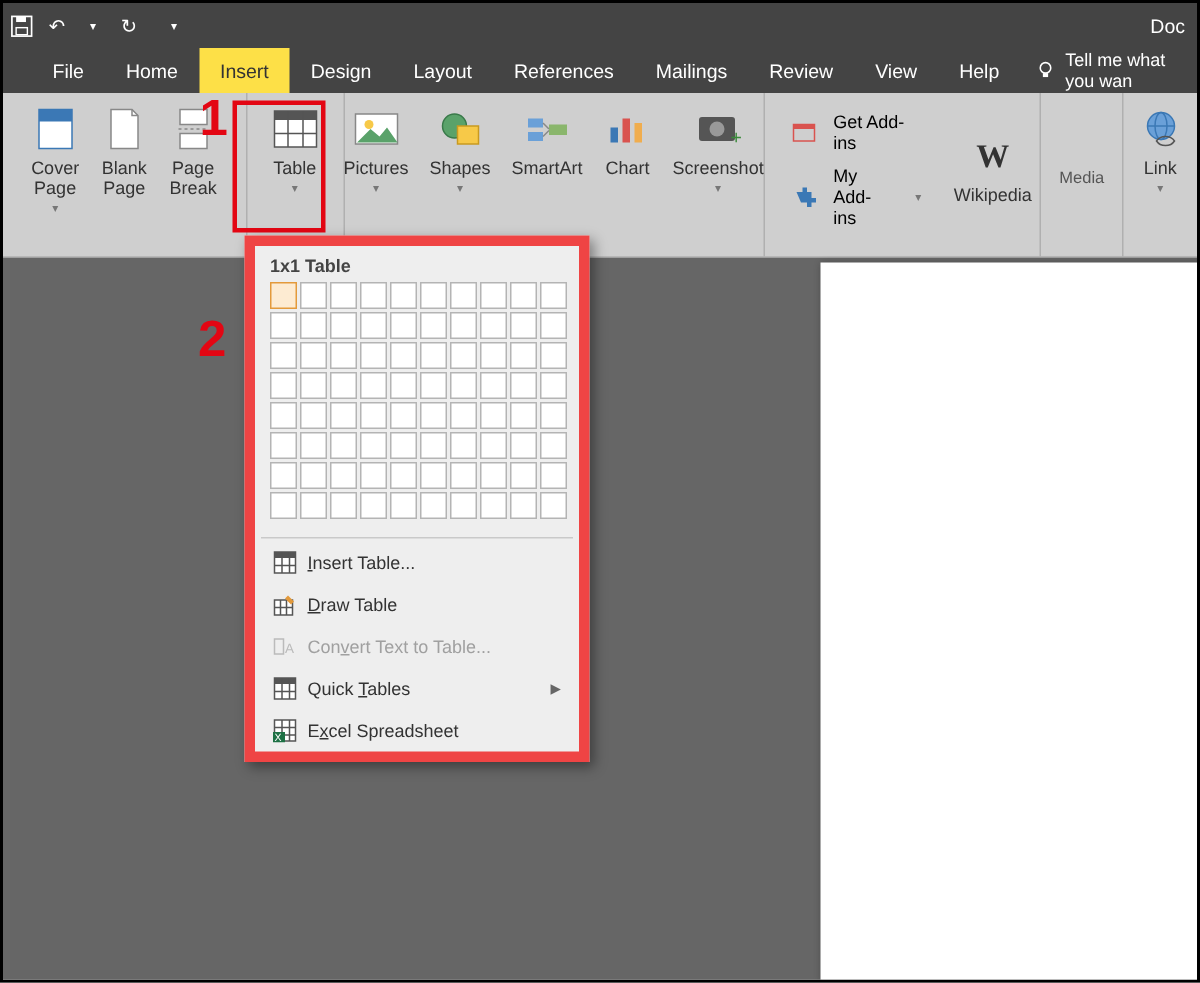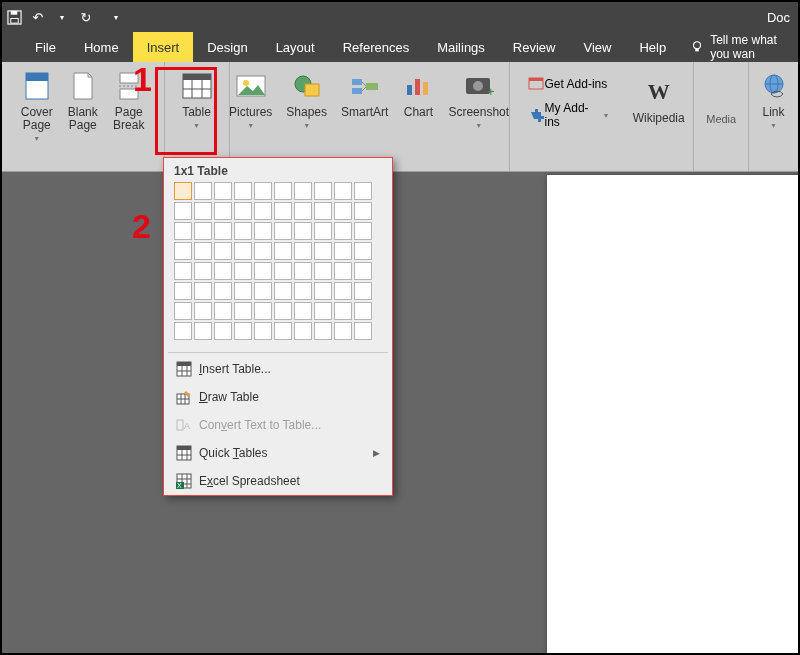--- a/index.html
+++ b/index.html
@@ -86,21 +86,21 @@
       text-align: center;
       font-size: 12px;
       color: #333;
       min-width: 44px;
     }
     .rbtn .ico { width: 32px; height: 32px; display:flex;align-items:center;justify-content:center;}
     .rbtn .lbl { margin-top: 4px; line-height: 13px;}
     .rbtn .caret { font-size: 8px; color: #777; margin-top:2px;}
     .rbtn-row { display:flex; flex-direction:column; gap:4px; justify-content:center;}
     .rbtn-inline {
-      display:flex; align-items:center; gap:1px; padding:2px 8px; cursor:pointer;font-size:12px;
+      display:flex; align-items:center; gap:12px; padding:2px 8px; cursor:pointer;font-size:12px;
     }
     
     .table-highlight {
       position:absolute;
       border: 3px solid #e30613;
       pointer-events:none;
     }
     
     .anno {
       position:absolute;
@@ -126,21 +126,21 @@
       background:#ffffff;
       box-shadow: 0 0 5px rgba(0,0,0,0.3);
     }
     
     .dropdown {
       position:absolute;
       top:155px;
       left:161px;
       width:230px;
       background:#eeeeee;
-      border:1px solid #ef4444;
+      border:7px solid #ef4444;
       box-shadow: 3px 3px 8px rgba(0,0,0,0.4);
       z-index:10;
     }
     .dropdown .dd-title {
       font-size:12px; color:#444; font-weight:bold;
       padding:6px 10px 4px 10px;
     }
     .grid {
       display:grid;
       grid-template-columns: repeat(10, 18px);

